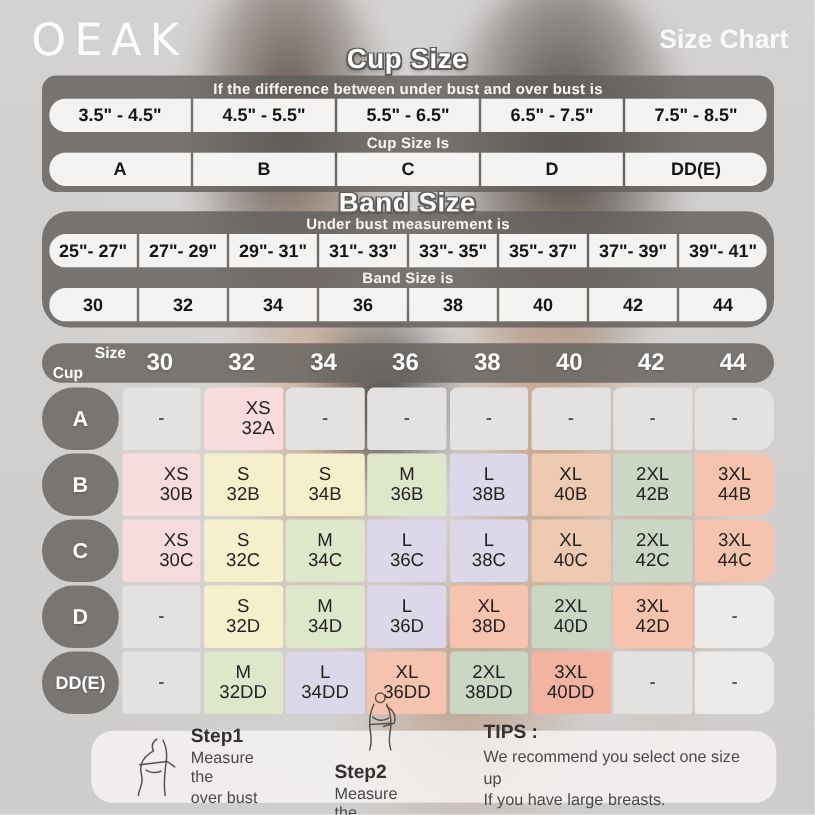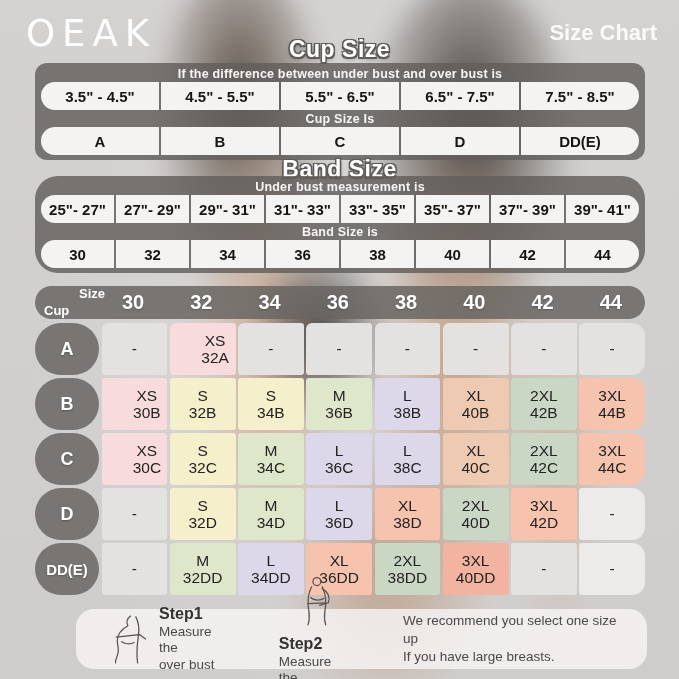--- a/index.html
+++ b/index.html
@@ -391,18 +391,19 @@
         </svg>
       </span>
       <div>
         <div class="step-title">Step2</div>
         <div class="step-line">Measure the</div>
         <div class="step-line">under bust</div>
       </div>
     </div>
 
     <div class="g-tips">
+      <div class="tips-title">TIPS :</div>
       <div class="tips-line">We recommend you select one size up</div>
       <div class="tips-line">If you have large breasts.</div>
     </div>
   </div>
 
 </div>
 
 </body></html>

